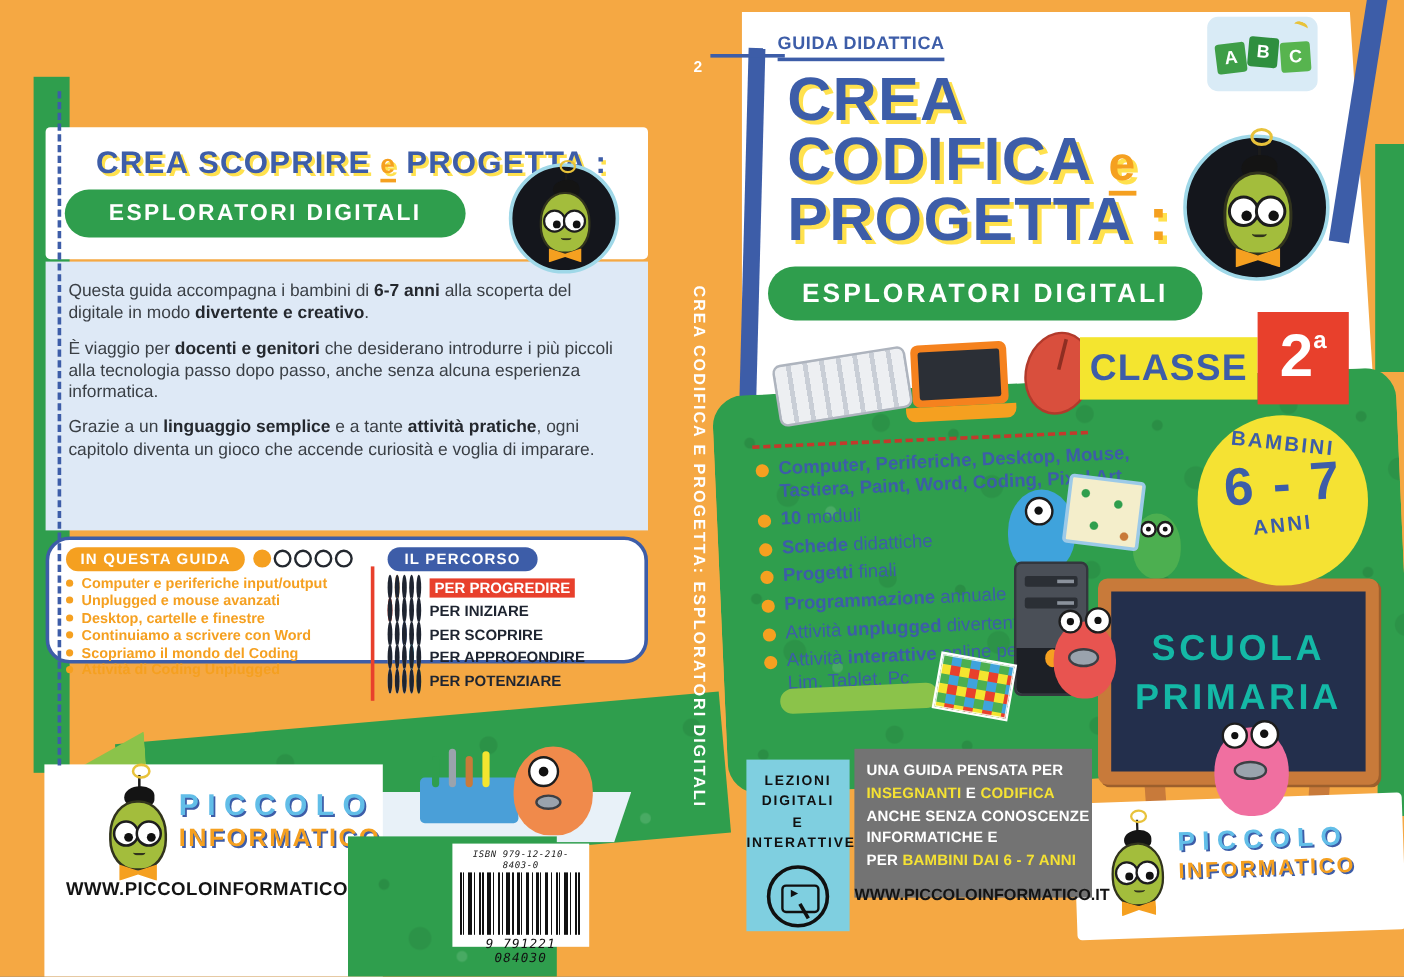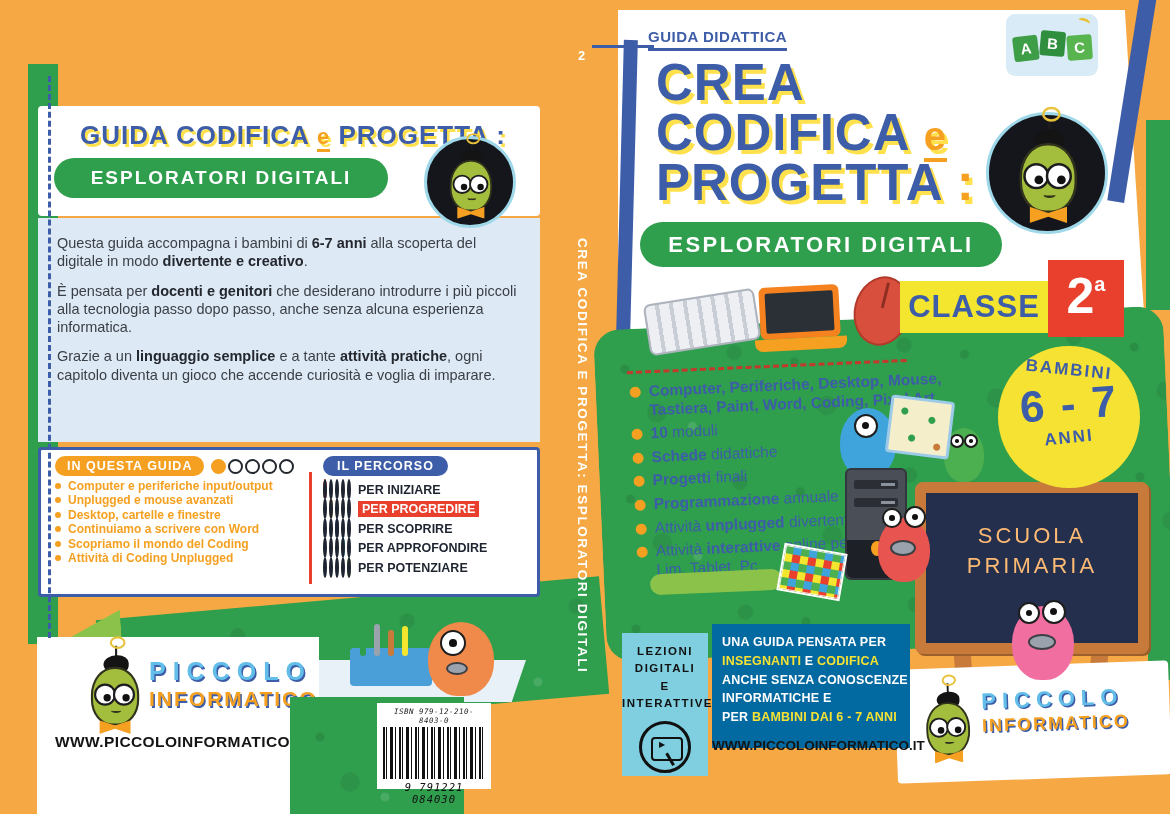--- a/index.html
+++ b/index.html
@@ -39,21 +39,21 @@
   .back-title { position:absolute; left:42px; top:14px; font-size:26px; font-weight:800; color:#3D5DA8; letter-spacing:1px; text-shadow:2.5px 2.5px 0 #FFE14D; white-space:nowrap; }
   .back-title .tl-e { color:#F5A020; font-size:22px; border-bottom:3px solid #F5A020; }
   .back-sub-pill { position:absolute; left:16px; top:52px; width:334px; height:40px; background:#2F9E4D; border-radius:20px; color:#fff; font-weight:800; font-size:19px; letter-spacing:2px; display:flex; align-items:center; justify-content:center; }
   .mascot-back { left:424px; top:136px; width:92px; height:92px; }
   .mascot-back .robot { transform:scale(0.92); }
 
   .back-par-box { left:38px; top:218px; width:502px; height:224px; background:#DEE9F6; padding:16px 19px; z-index:1; }
   .back-par { font-size:14.5px; line-height:1.26; color:#3A3F45; margin-bottom:11px; }
   .back-par b { color:#24282e; }
 
-  .back-lists-box { left:38px; top:447px; width:502px; height:150px; background:#fff; border:3px solid #3D5DA8; border-radius:4px; z-index:1; }
+  .back-lists-box { left:38px; top:447px; width:502px; height:106px; background:#fff; border:3px solid #3D5DA8; border-radius:20px; z-index:1; }
   .guide-col { position:absolute; left:14px; top:6px; width:270px; }
   .guide-head-row { display:flex; align-items:center; gap:7px; margin-bottom:3px; }
   .guide-pill { background:#F5A020; color:#fff; font-weight:800; font-size:12.5px; letter-spacing:1px; border-radius:13px; padding:3px 12px; }
   .guide-dots .dot { display:inline-block; width:15px; height:15px; border-radius:50%; border:2.5px solid #23282f; background:#fff; margin-right:2px; vertical-align:middle; }
   .guide-dots .dot.filled { background:#F5A020; border-color:#F5A020; }
   .guide-item { position:relative; padding-left:13px; font-size:12px; font-weight:bold; color:#F5A020; line-height:14.4px; }
   .guide-item::before { content:""; position:absolute; left:0; top:4px; width:6px; height:6px; border-radius:50%; background:#F5A020; }
   .red-divider { position:absolute; left:268px; top:22px; width:3px; height:112px; background:#E8402C; }
   .percorso-col { position:absolute; left:282px; top:6px; width:210px; }
   .percorso-pill { display:inline-block; background:#3D5DA8; color:#fff; font-weight:800; font-size:12.5px; letter-spacing:1px; border-radius:13px; padding:3px 14px; margin-bottom:4px; }
@@ -154,97 +154,97 @@
   .pixel-art { left:780px; top:548px; width:64px; height:48px; transform:rotate(10deg); z-index:3;
     background:repeating-conic-gradient(#3FA3DC 0 25%, #E8402C 0 50%, #F4E52F 0 75%, #4CAF50 0 100%); background-size:16px 16px;
     border:2px solid #fff; box-shadow:inset 0 0 0 1px rgba(255,255,255,0.8); }
 
   .age-badge { left:998px; top:346px; width:142px; height:142px; background:#F5E233; border-radius:50%; z-index:4; color:#3D5DA8; text-align:center; }
   .age-top { font-size:17px; font-weight:800; letter-spacing:2px; margin-top:14px; transform:rotate(6deg); }
   .age-mid { font-size:44px; font-weight:800; letter-spacing:2px; line-height:1.1; transform:rotate(-4deg); }
   .age-bot { font-size:17px; font-weight:800; letter-spacing:2px; transform:rotate(-6deg); }
 
   .board { left:915px; top:482px; width:234px; height:172px; background:#232F4C; border:11px solid #C87A3A; border-radius:8px; z-index:3; box-shadow:2px 2px 0 #9c5f2c; }
-  .board-text { margin-top:28px; text-align:center; color:#fdba74; font-weight:400; font-size:22px; letter-spacing:3px; line-height:1.35; }
+  .board-text { margin-top:28px; text-align:center; color:#14b8a6; font-weight:700; font-size:30px; letter-spacing:3px; line-height:1.35; }
   .board-leg { width:17px; height:42px; background:#C87A3A; z-index:2; }
   .monster-pink { left:1012px; top:606px; width:62px; height:74px; background:#F06FA0; border-radius:50% 50% 46% 46%; z-index:4; }
 
   
   .lessons-card { left:622px; top:633px; width:86px; height:143px; background:#7FCFE0; z-index:3; text-align:center; padding-top:10px; }
   .lessons-line { font-size:11.5px; font-weight:800; color:#111; letter-spacing:1.5px; line-height:1.5; }
   .lesson-icon { width:52px; height:52px; border:3px solid #101010; border-radius:50%; position:relative; margin:9px auto 0; }
   .lesson-icon::before { content:""; position:absolute; left:9px; top:13px; width:28px; height:20px; border:2.5px solid #101010; border-radius:4px; }
   .lesson-icon::after { content:"▶"; position:absolute; left:17px; top:16px; font-size:8px; color:#101010; }
   .lesson-hand { position:absolute; left:26px; top:26px; width:12px; height:14px; border-left:3px solid #101010; transform:rotate(-30deg); }
 
-  .pitch-box { left:712px; top:624px; width:198px; height:124px; background:#0369a1; padding:9px 10px; z-index:3; }
+  .pitch-box { left:712px; top:624px; width:198px; height:124px; background:#737373; padding:9px 10px; z-index:3; }
   .pitch-line { font-size:12.5px; font-weight:800; letter-spacing:0.2px; line-height:1.5; color:#fff; white-space:nowrap; }
   .front-url { left:712px; top:738px; font-size:13.5px; font-weight:800; color:#141414; z-index:3; }
 
   .front-logo-panel { left:896px; top:665px; width:274px; height:114px; background:#fff; transform:rotate(-2deg); border-radius:4px; z-index:2; }
   .front-logo-panel .logo-row { left:22px; top:22px; }
   .front-logo-panel .robot { transform:scale(0.95); }
   .front-logo-panel .logo-w1 { font-size:22px; letter-spacing:6px; }
   .front-logo-panel .logo-w2 { font-size:18px; }
 </style>
 </head>
 <body>
 
 <div class="page">
 
   <div class="abs green-bar"></div>
   <div class="abs circuit-band-back pattern-green"></div>
   <div class="abs band-tip"></div>
 
   <div class="abs back-title-box">
-    <div class="back-title"><span>GUIDA CODIFICA </span><span class="tl-e">e</span><span> PROGETTA :</span></div>
+    <div class="back-title"><span>CREA SCOPRIRE </span><span class="tl-e">e</span><span> PROGETTA :</span></div>
     <div class="back-sub-pill">ESPLORATORI DIGITALI</div>
   </div>
   <div class="abs mascot-circle mascot-back">
     <div class="robot">
       <div class="r-ant"></div>
         <div class="r-hair"></div>
       <div class="r-body">
           <div class="r-eye l"></div>
           <div class="r-eye r"></div>
           <div class="r-mouth"></div>
         </div>
       <div class="r-bow"></div>
     </div>
   </div>
 
   <div class="abs back-par-box">
     <div class="back-par"><span>Questa guida accompagna i bambini di </span><b>6-7 anni</b><span> alla scoperta del digitale in modo </span><b>divertente e creativo</b><span>.</span></div>
-    <div class="back-par"><span>È pensata per </span><b>docenti e genitori</b><span> che desiderano introdurre i più piccoli alla tecnologia passo dopo passo, anche senza alcuna esperienza informatica.</span></div>
+    <div class="back-par"><span>È viaggio per </span><b>docenti e genitori</b><span> che desiderano introdurre i più piccoli alla tecnologia passo dopo passo, anche senza alcuna esperienza informatica.</span></div>
     <div class="back-par"><span>Grazie a un </span><b>linguaggio semplice</b><span> e a tante </span><b>attività pratiche</b><span>, ogni capitolo diventa un gioco che accende curiosità e voglia di imparare.</span></div>
   </div>
 
   <div class="abs back-lists-box">
     <div class="guide-col">
       <div class="guide-head-row">
         <span class="guide-pill">IN QUESTA GUIDA</span>
         <span class="guide-dots"><span class="dot filled"></span><span class="dot"></span><span class="dot"></span><span class="dot"></span><span class="dot"></span></span>
       </div>
       <div class="guide-item">Computer e periferiche input/output</div>
       <div class="guide-item">Unplugged e mouse avanzati</div>
       <div class="guide-item">Desktop, cartelle e finestre</div>
       <div class="guide-item">Continuiamo a scrivere con Word</div>
       <div class="guide-item">Scopriamo il mondo del Coding</div>
       <div class="guide-item">Attività di Coding Unplugged</div>
     </div>
     <div class="red-divider"></div>
     <div class="percorso-col">
       <span class="percorso-pill">IL PERCORSO</span>
       <div class="percorso-row">
+          <span class="dots"><span class="dot"></span><span class="dot" style="background: rgb(245, 168, 67);"></span><span class="dot"></span><span class="dot"></span><span class="dot"></span></span>
+          <span class="p-label hl">PER PROGREDIRE</span>
+        </div>
+      <div class="percorso-row">
           <span class="dots"><span class="dot" style="background: rgb(232, 64, 44);"></span><span class="dot"></span><span class="dot"></span><span class="dot"></span><span class="dot"></span></span>
           <span class="p-label">PER INIZIARE</span>
-        </div>
-      <div class="percorso-row">
-          <span class="dots"><span class="dot"></span><span class="dot" style="background: rgb(245, 168, 67);"></span><span class="dot"></span><span class="dot"></span><span class="dot"></span></span>
-          <span class="p-label hl">PER PROGREDIRE</span>
         </div>
       <div class="percorso-row">
           <span class="dots"><span class="dot"></span><span class="dot"></span><span class="dot" style="background: rgb(61, 93, 168);"></span><span class="dot"></span><span class="dot"></span></span>
           <span class="p-label">PER SCOPRIRE</span>
         </div>
       <div class="percorso-row">
           <span class="dots"><span class="dot"></span><span class="dot"></span><span class="dot"></span><span class="dot" style="background: rgb(69, 197, 224);"></span><span class="dot"></span></span>
           <span class="p-label">PER APPROFONDIRE</span>
         </div>
       <div class="percorso-row">

